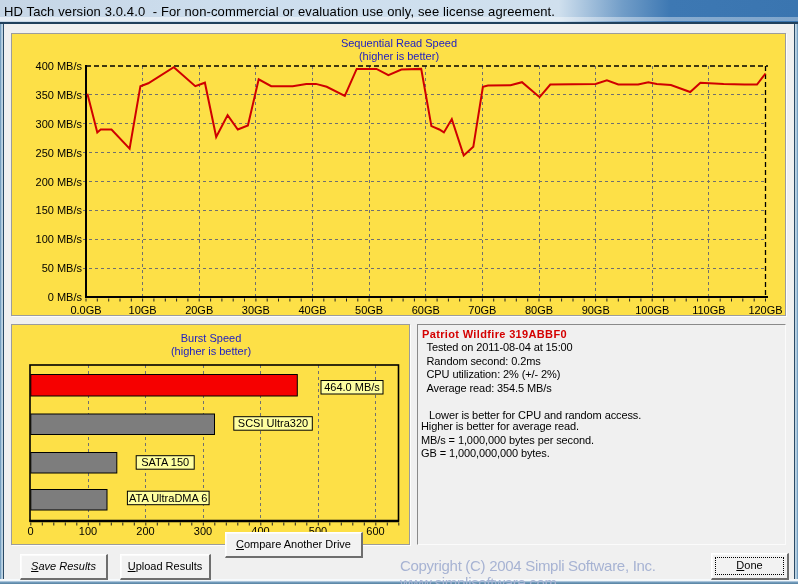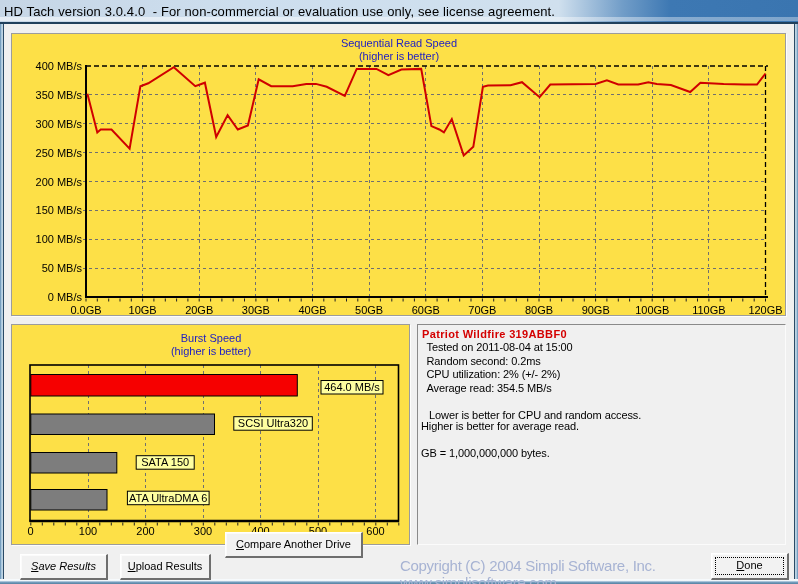--- a/index.html
+++ b/index.html
@@ -236,20 +236,21 @@
     </svg>
   </div>
   <div class="panel" id="p3">
     <div class="iline" style="left:4px;top:3.5px;color:#d40000;font-weight:bold;letter-spacing:0.35px;">Patriot Wildfire 319ABBF0</div>
     <div class="iline" style="left:8.5px;top:17px;">Tested on 2011-08-04 at 15:00</div>
     <div class="iline" style="left:8.5px;top:30.5px;">Random second: 0.2ms</div>
     <div class="iline" style="left:8.5px;top:44px;">CPU utilization: 2% (+/- 2%)</div>
     <div class="iline" style="left:8.5px;top:57.5px;">Average read: 354.5 MB/s</div>
     <div class="iline" style="left:3px;top:85px;margin-left:8px;">Lower is better for CPU and random access.</div>
     <div class="iline" style="left:3px;top:96px;">Higher is better for average read.</div>
+    <div class="iline" style="left:3px;top:109.5px;">MB/s = 1,000,000 bytes per second.</div>
     <div class="iline" style="left:3px;top:122.5px;">GB = 1,000,000,000 bytes.</div>
   </div>
   <div class="btn" style="left:16px;top:530px;width:85px;height:23px;line-height:22px;font-style:italic;"><u>S</u>ave Results</div>
   <div class="btn" style="left:116px;top:530px;width:88px;height:23px;line-height:22px;"><u>U</u>pload Results</div>
   <div class="btn" style="left:221px;top:508px;width:135px;height:23px;line-height:22px;"><u>C</u>ompare Another Drive</div>
   <div class="btn" style="left:707px;top:529px;width:75px;height:24px;line-height:23px;"><span style="position:absolute;left:3px;top:3px;right:3px;bottom:3px;border:1px dotted #000;"></span><u>D</u>one</div>
   <div class="cpy">Copyright (C) 2004 Simpli Software, Inc. www.simplisoftware.com</div>
 </div>
 
 </body></html>

